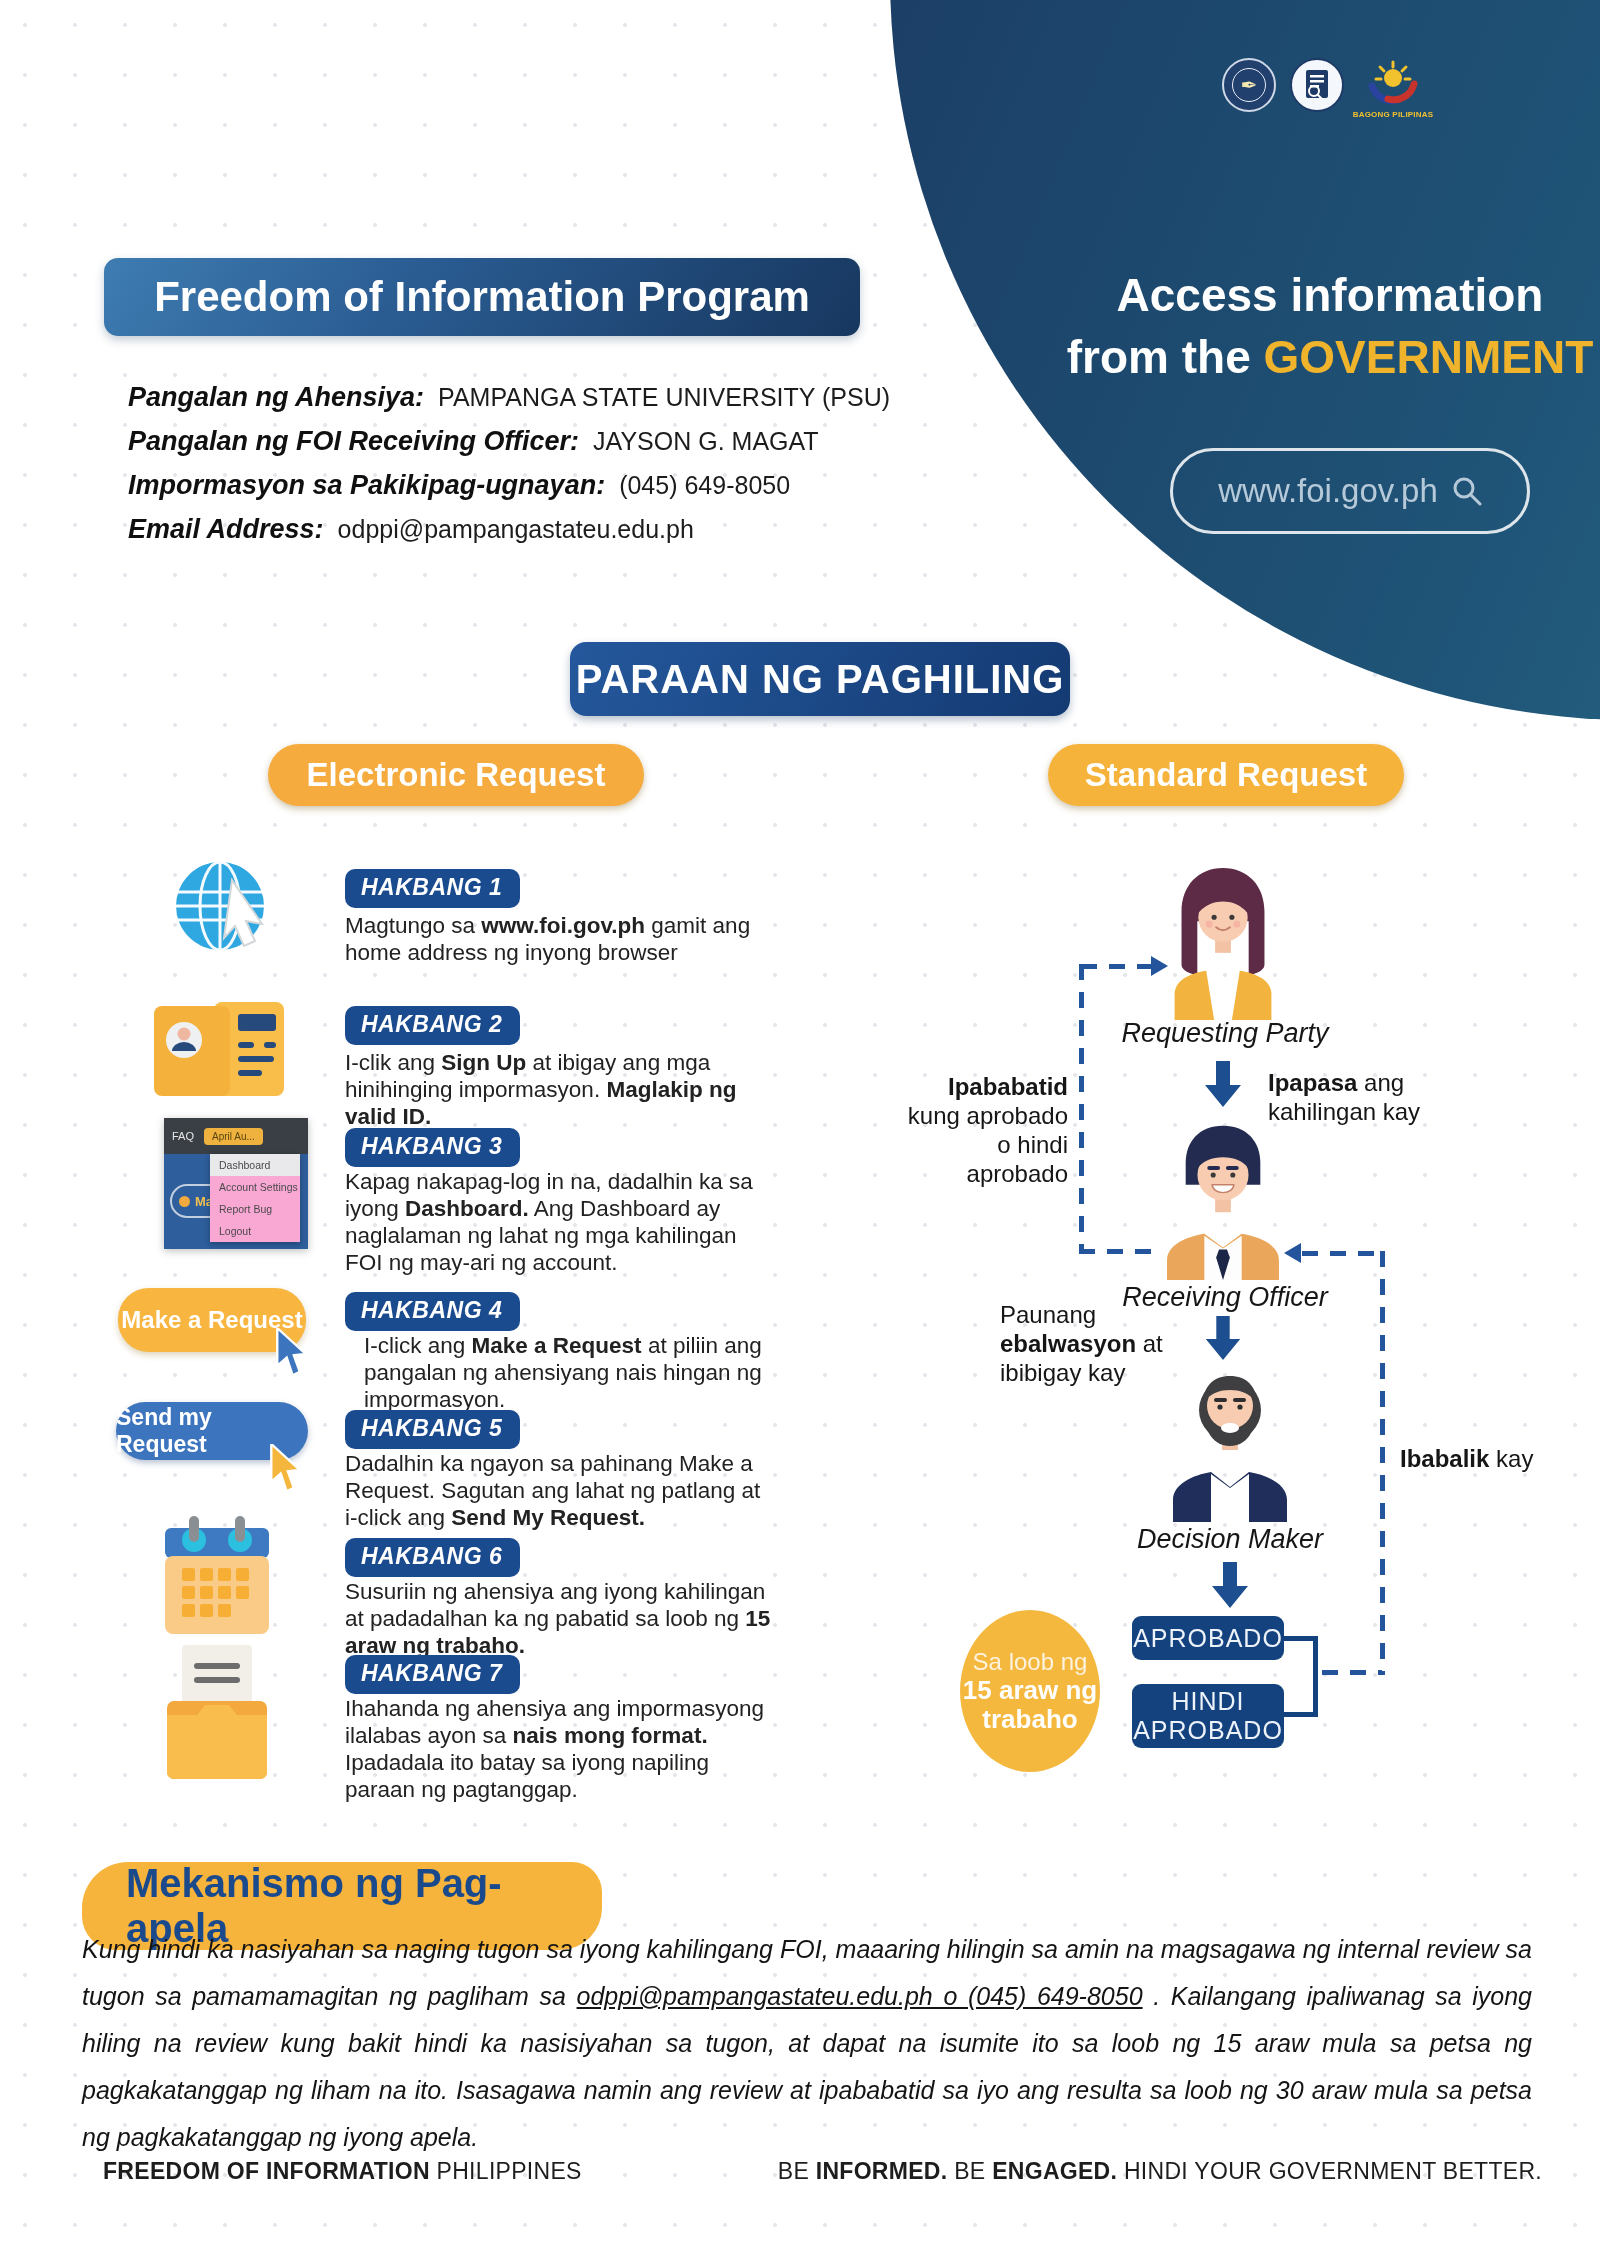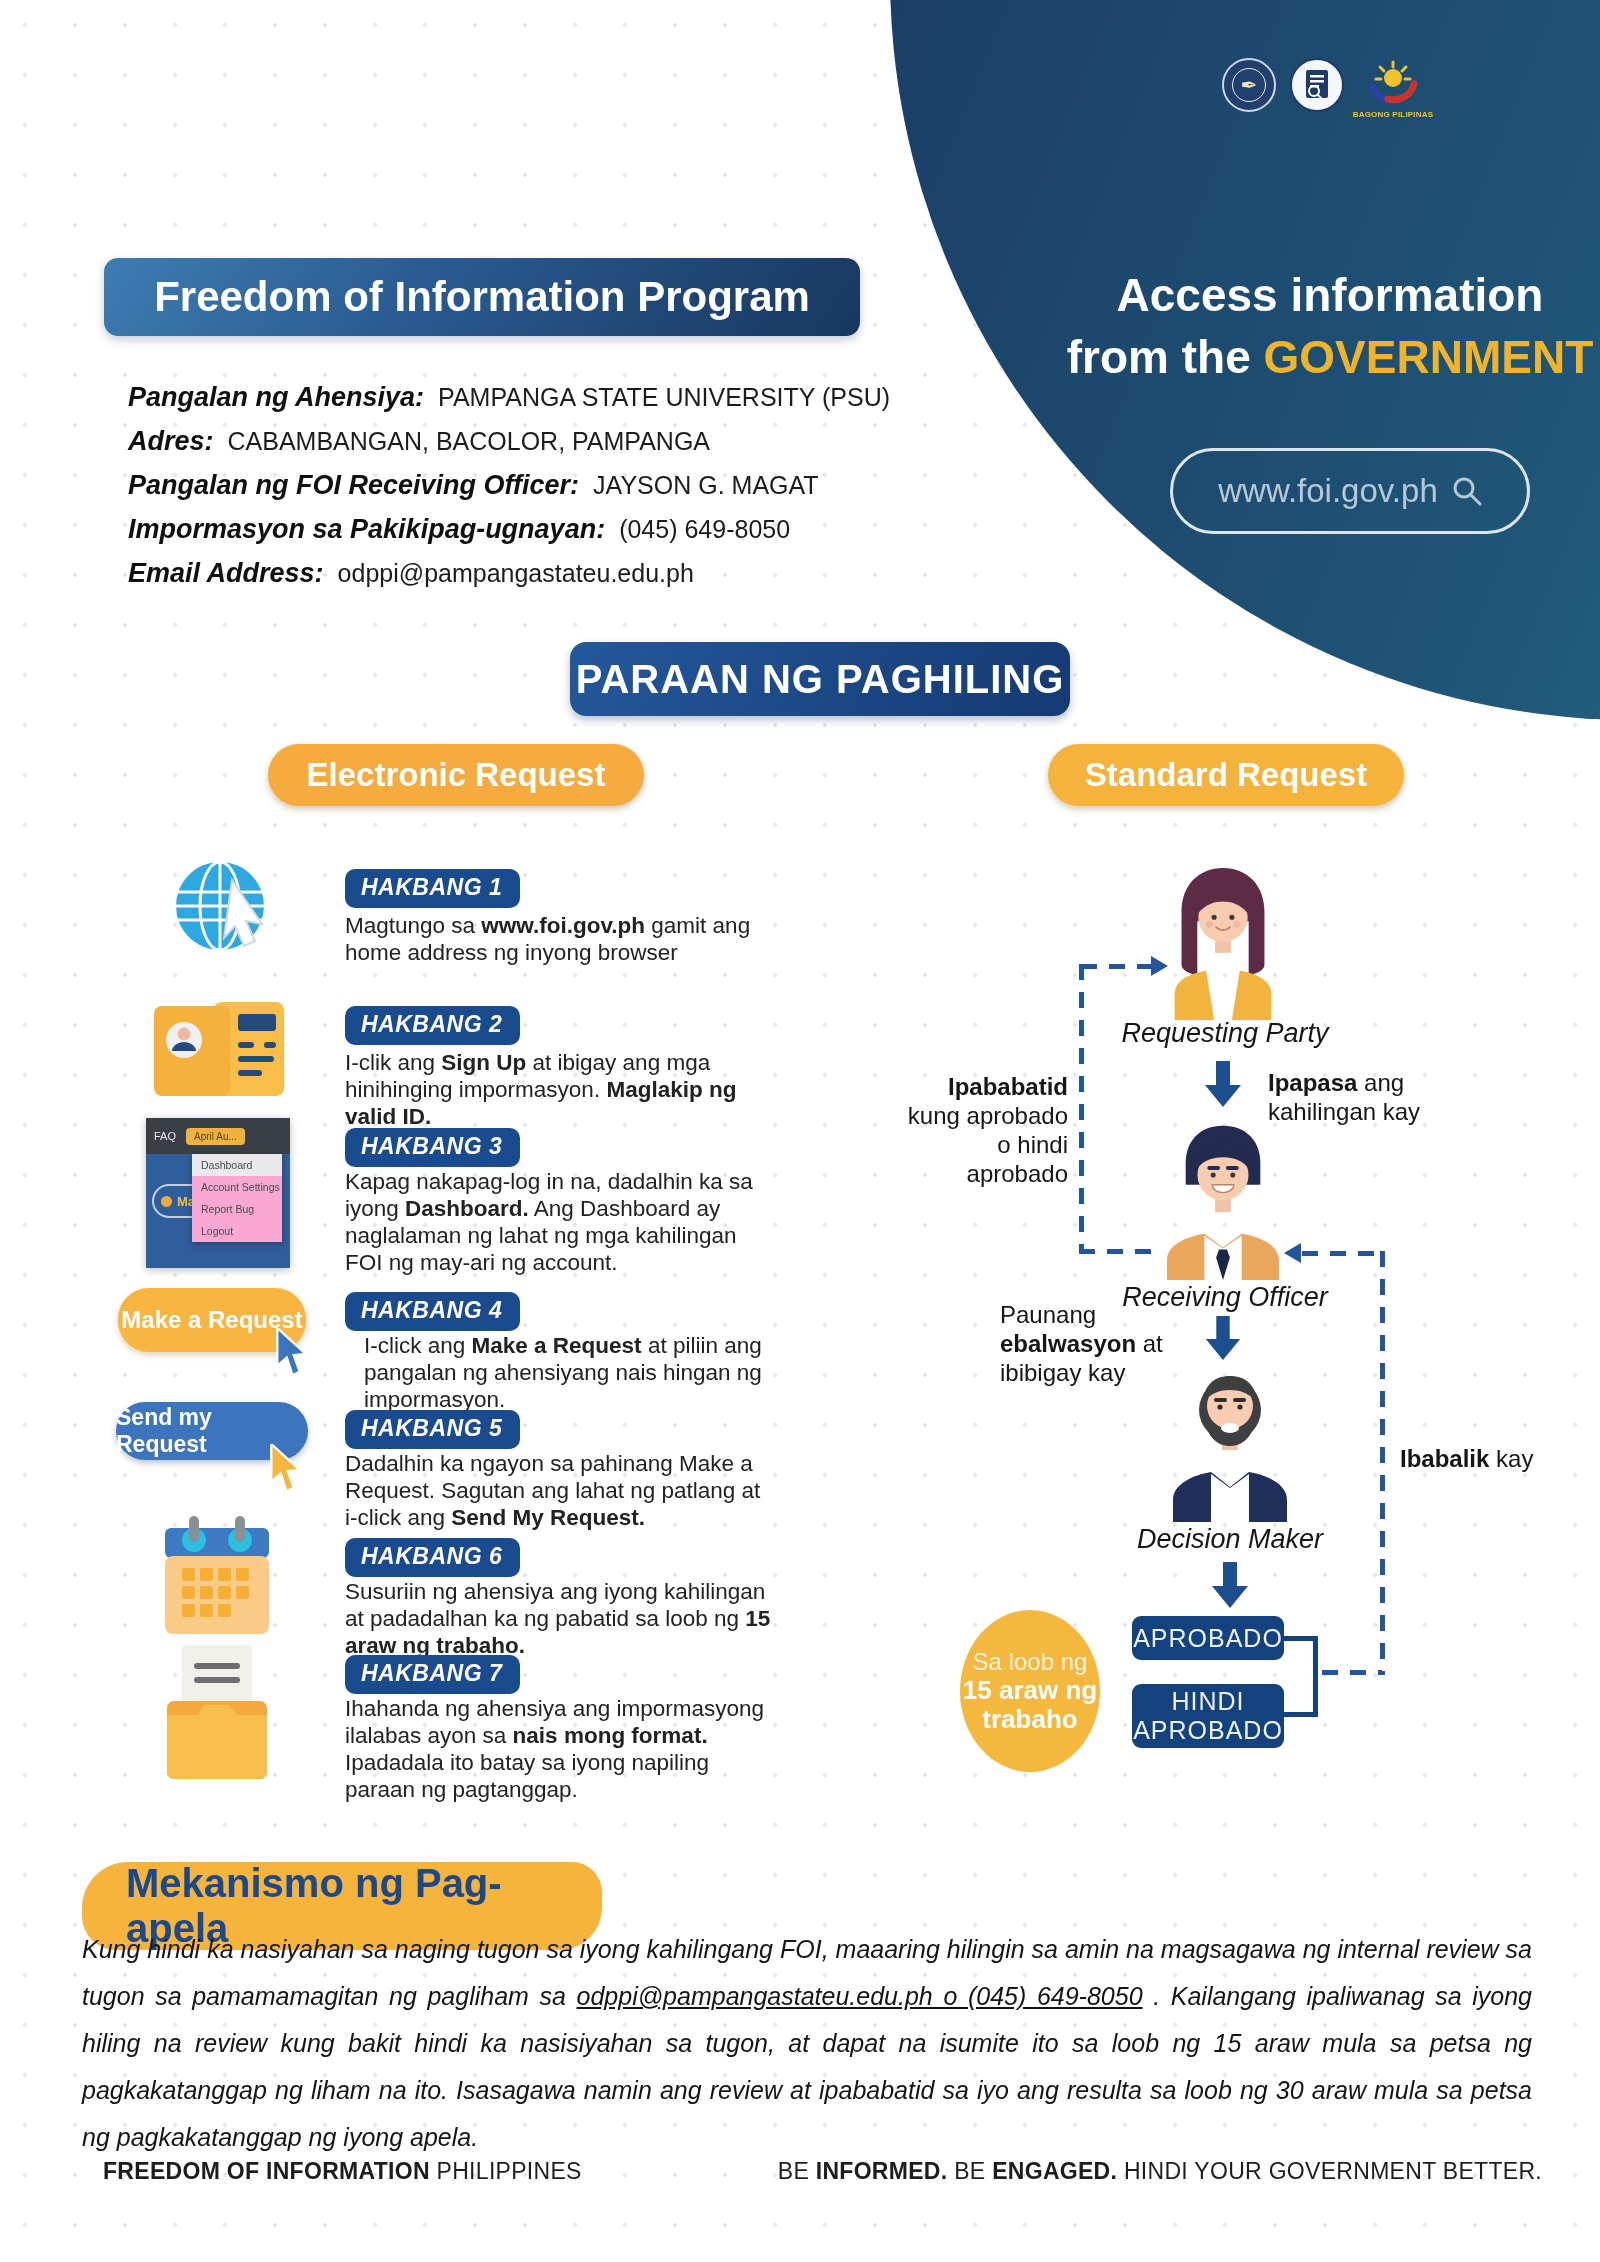--- a/index.html
+++ b/index.html
@@ -52,21 +52,21 @@
   
   .badge{ background:#1b4b8f; color:#fff; font-style:italic; font-weight:bold; font-size:23px;
     padding:5px 18px 7px 16px; border-radius:10px; letter-spacing:.5px; display:inline-block;}
   .step-text{ width:432px; font-size:22.5px; line-height:27px; color:#222222; }
   .btn-pill{ border-radius:31px; display:flex; align-items:center; justify-content:center;
     color:#fff; font-weight:bold; font-size:24px; }
   .btn-make{ left:118px; top:1288px; width:188px; height:64px; background:#f8b540; box-shadow:0 3px 6px rgba(150,110,30,.3);}
   .btn-send{ left:116px; top:1402px; width:192px; height:58px; background:#3c74bd; box-shadow:0 3px 6px rgba(30,60,110,.3); font-size:23px;}
 
   
-  .dash{ left:146px; top:1118px; width:144px; height:150px; box-shadow:0 2px 8px rgba(0,0,0,.25); background:#2e5e9c;}
+  .dash{ left:164px; top:1118px; width:144px; height:131px; box-shadow:0 2px 8px rgba(0,0,0,.25); background:#2e5e9c;}
   .dash-top{ height:36px; background:#3a3f45; display:flex; align-items:center; gap:10px; padding:0 8px;}
   .dash-faq{ color:#e8e8e8; font-size:11px;}
   .dash-user{ background:#f0b23e; color:#5a4510; font-size:10px; padding:3px 8px; border-radius:4px; white-space:nowrap;}
   .dash-pill{ position:absolute; left:6px; top:66px; width:66px; height:34px; border:2px solid rgba(230,235,240,.8);
     border-radius:17px; display:flex; align-items:center; gap:5px; padding-left:7px;}
   .dash-dot{ width:11px; height:11px; border-radius:50%; background:#f2a93e;}
   .dash-ma{ color:#f2c04e; font-size:13px; font-weight:bold;}
   .dash-menu{ position:absolute; left:46px; top:36px; width:90px; height:88px; background:#f9a8d4; box-shadow:0 2px 6px rgba(0,0,0,.3);}
   .dash-item{ height:22px; line-height:22px; font-size:10.5px; color:#4a4a4a; padding-left:9px; white-space:nowrap; overflow:hidden;}
   .dash-item.first{ background:#e9e9eb;}
@@ -146,24 +146,20 @@
       <line x1="19" y1="19" x2="28" y2="28" stroke="#b6c9d8" stroke-width="3" stroke-linecap="round"></line>
     </svg>
   </div>
 
   <div class="abs titlebar">Freedom of Information Program</div>
 
   <div class="abs agency">
     <div class="row">
       <span class="lab">Pangalan ng Ahensiya:</span>
       <span class="val">PAMPANGA STATE UNIVERSITY (PSU)</span>
-    </div>
-    <div class="row">
-      <span class="lab">Adres:</span>
-      <span class="val">CABAMBANGAN, BACOLOR, PAMPANGA</span>
     </div>
     <div class="row">
       <span class="lab">Pangalan ng FOI Receiving Officer:</span>
       <span class="val">JAYSON G. MAGAT</span>
     </div>
     <div class="row">
       <span class="lab">Impormasyon sa Pakikipag-ugnayan:</span>
       <span class="val">(045) 649-8050</span>
     </div>
     <div class="row">

